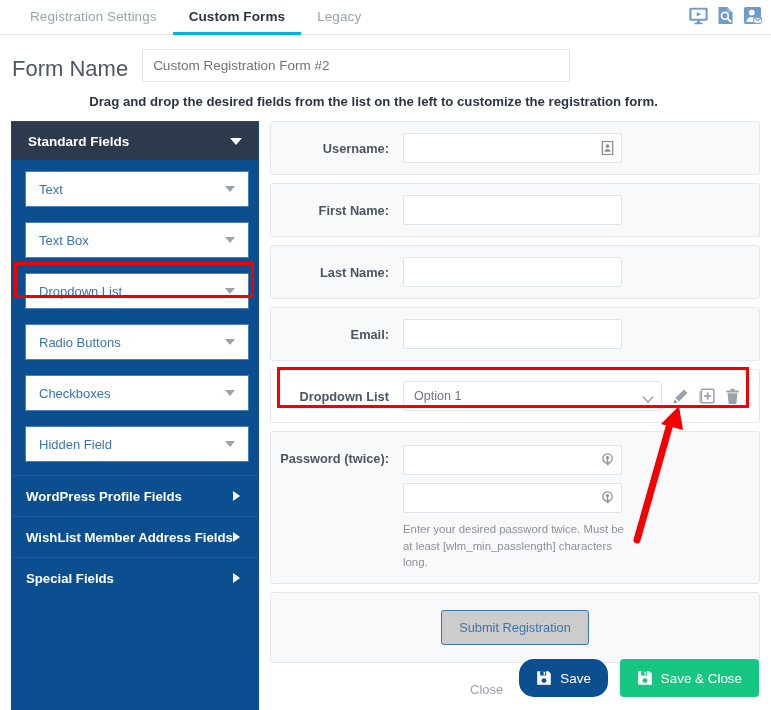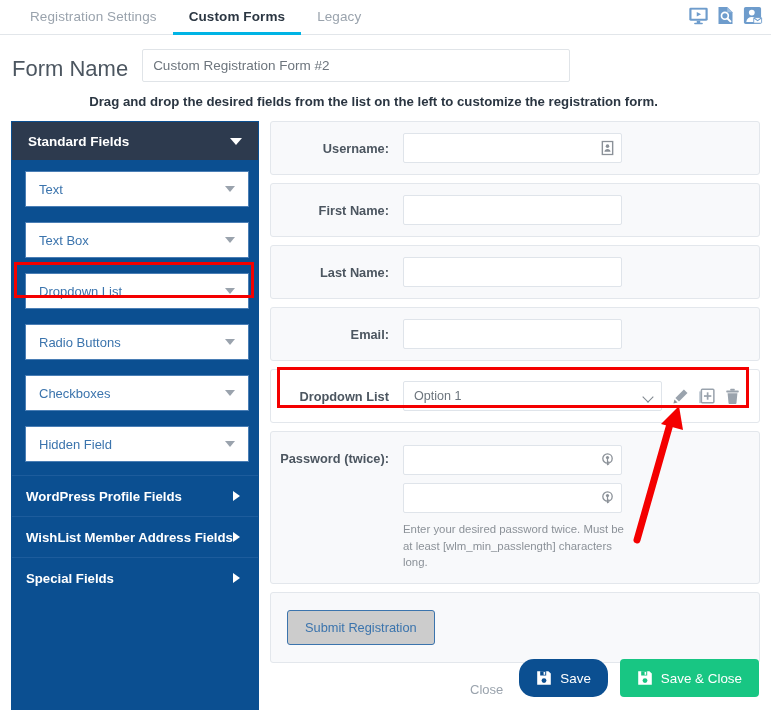--- a/index.html
+++ b/index.html
@@ -220,21 +220,21 @@
     padding-right: 18px;
   }
   .row-actions .act { width: 17px; height: 17px; cursor: pointer; display: block; }
 
   .submit-row {
     background: #f8f9fb;
     border: 1px solid #e3e7ec;
     border-radius: 3px;
     margin-bottom: 8px;
     padding: 17px 16px;
-    display: flex; 
+    display: flex; justify-content: center;
   }
   .submit-btn {
     background: #cccccc;
     border: 1px solid #3b74ad;
     border-radius: 3px;
     color: #3b74ad;
     font-size: 12.8px;
     padding: 9px 17px;
     cursor: pointer;
     font-family: "Liberation Sans", sans-serif;

